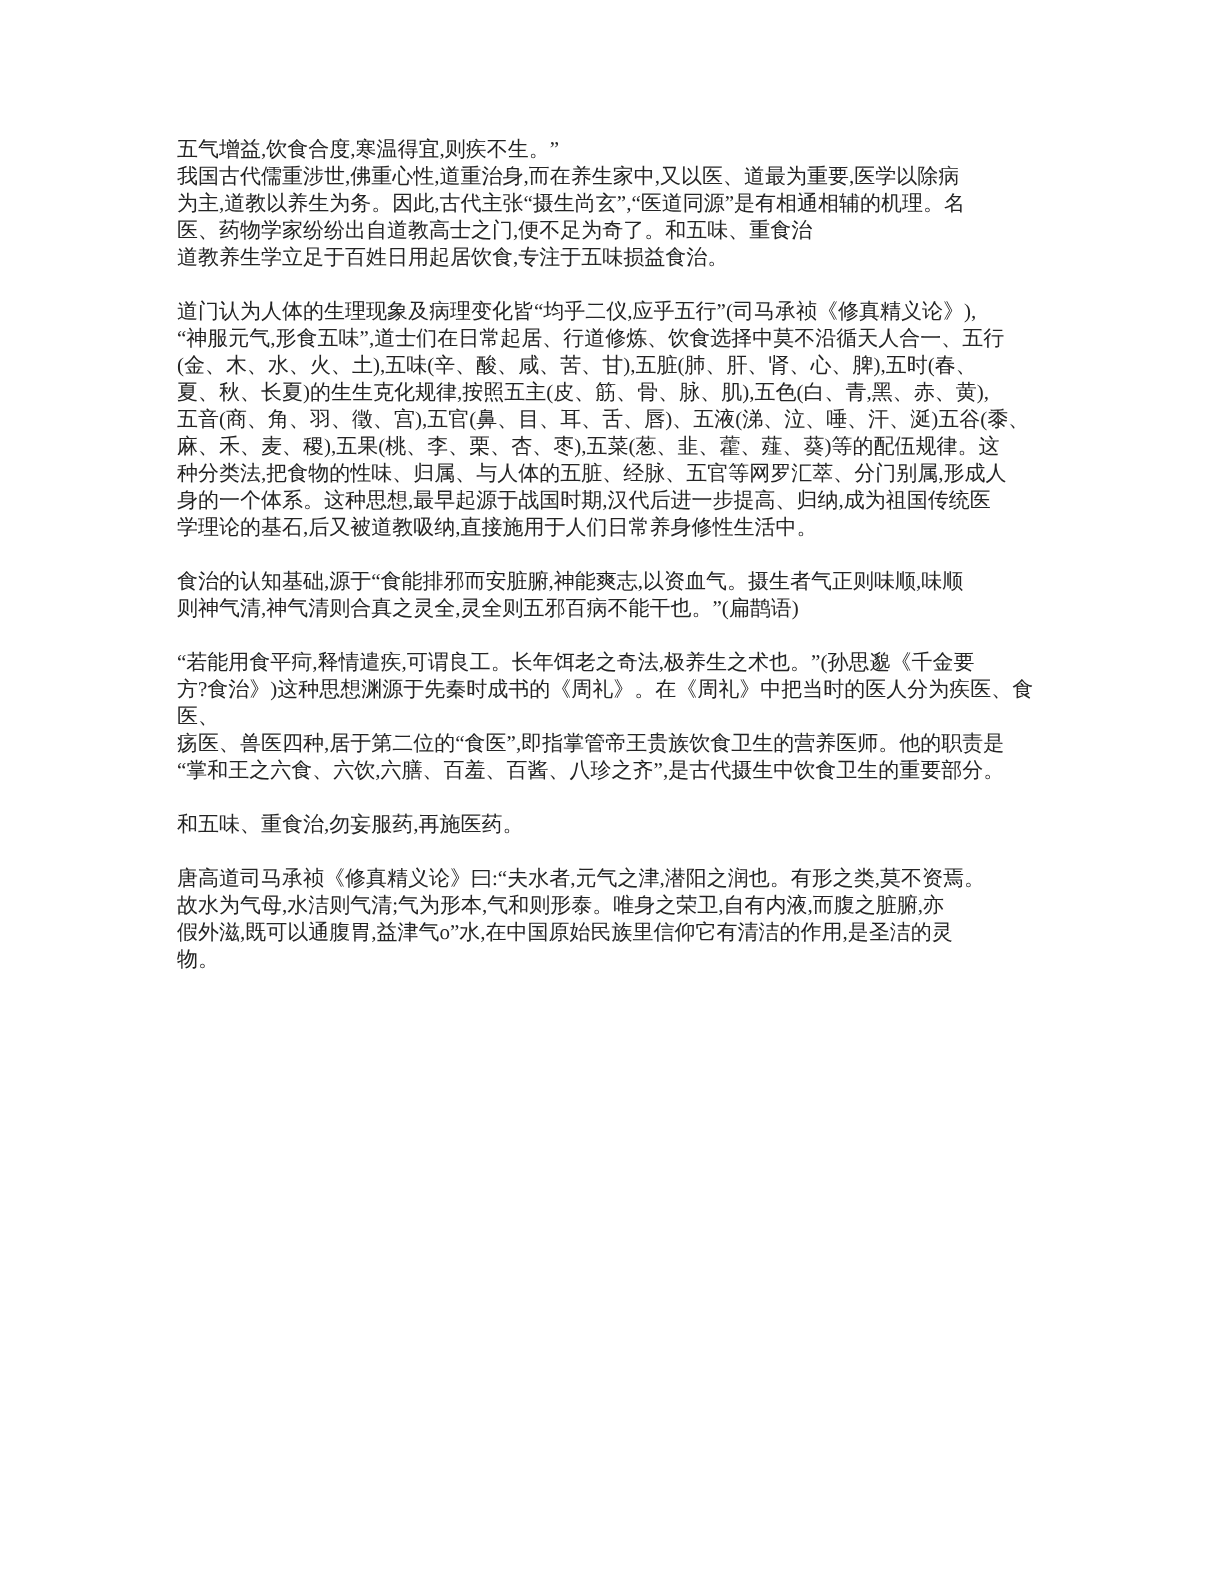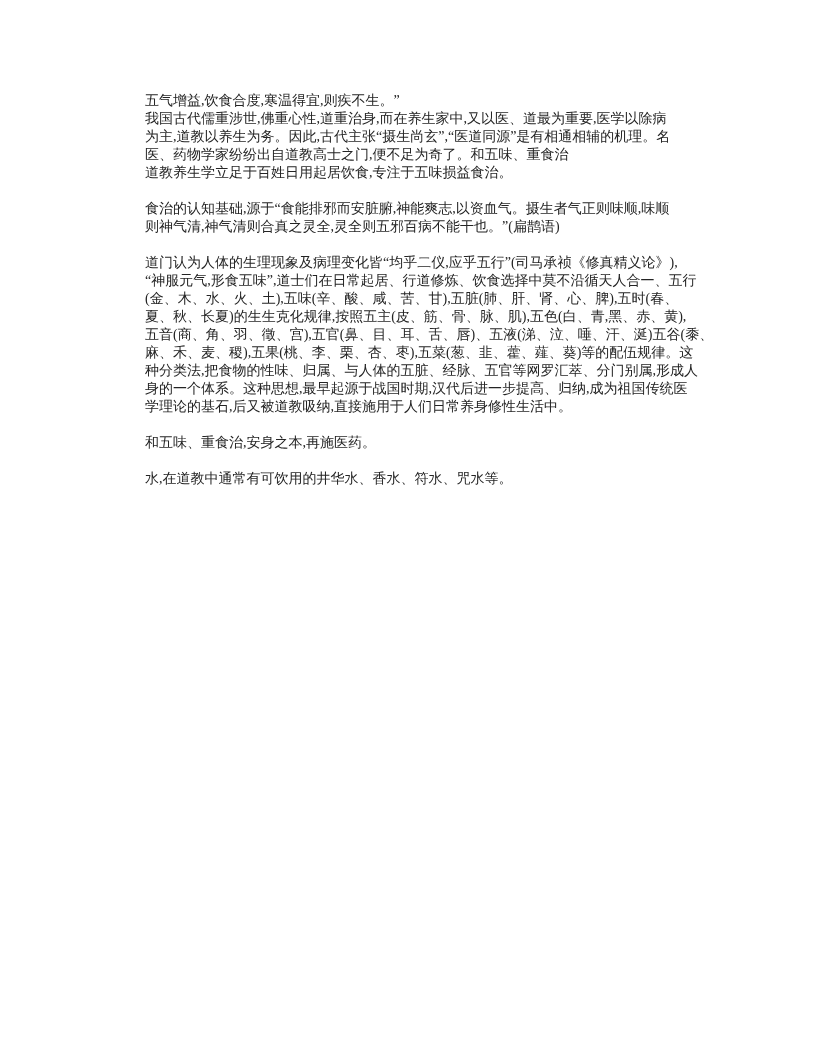--- a/index.html
+++ b/index.html
@@ -16,45 +16,51 @@
   }
   .text-body {
     position: absolute;
     left: 118px;
     top: 92px;
     width: 594px;
     font-family: "Liberation Serif", "DejaVu Serif", serif;
     font-size: 14px;
     line-height: 18px;
     color: #242424;
-    margin-left: 27px;
   }
   .para {
     margin: 0 0 18px 0;
     white-space: pre-wrap;
     word-break: break-all;
   }
 </style>
 </head>
 <body>
 
 <div class="page">
   <div class="text-body">
       <p class="para">五气增益,饮食合度,寒温得宜,则疾不生。”
 我国古代儒重涉世,佛重心性,道重治身,而在养生家中,又以医、道最为重要,医学以除病
 为主,道教以养生为务。因此,古代主张“摄生尚玄”,“医道同源”是有相通相辅的机理。名
 医、药物学家纷纷出自道教高士之门,便不足为奇了。和五味、重食治
 道教养生学立足于百姓日用起居饮食,专注于五味损益食治。</p>
-      <p class="para">食治的认知基础,源于“食能排邪而安脏腑,神能爽志,以资血气。摄生者气正则味顺,味顺
-则神气清,神气清则合真之灵全,灵全则五邪百病不能干也。”(扁鹊语)</p>
       <p class="para">道门认为人体的生理现象及病理变化皆“均乎二仪,应乎五行”(司马承祯《修真精义论》),
 “神服元气,形食五味”,道士们在日常起居、行道修炼、饮食选择中莫不沿循天人合一、五行
 (金、木、水、火、土),五味(辛、酸、咸、苦、甘),五脏(肺、肝、肾、心、脾),五时(春、
 夏、秋、长夏)的生生克化规律,按照五主(皮、筋、骨、脉、肌),五色(白、青,黑、赤、黄),
 五音(商、角、羽、徵、宫),五官(鼻、目、耳、舌、唇)、五液(涕、泣、唾、汗、涎)五谷(黍、
 麻、禾、麦、稷),五果(桃、李、栗、杏、枣),五菜(葱、韭、藿、薤、葵)等的配伍规律。这
 种分类法,把食物的性味、归属、与人体的五脏、经脉、五官等网罗汇萃、分门别属,形成人
 身的一个体系。这种思想,最早起源于战国时期,汉代后进一步提高、归纳,成为祖国传统医
 学理论的基石,后又被道教吸纳,直接施用于人们日常养身修性生活中。</p>
-      <p class="para">和五味、重食治,安身之本,再施医药。</p>
-      <p class="para">水,在道教中通常有可饮用的井华水、香水、符水、咒水等。</p>
+      <p class="para">食治的认知基础,源于“食能排邪而安脏腑,神能爽志,以资血气。摄生者气正则味顺,味顺
+则神气清,神气清则合真之灵全,灵全则五邪百病不能干也。”(扁鹊语)</p>
+      <p class="para">“若能用食平疴,释情遣疾,可谓良工。长年饵老之奇法,极养生之术也。”(孙思邈《千金要
+方?食治》)这种思想渊源于先秦时成书的《周礼》。在《周礼》中把当时的医人分为疾医、食医、
+疡医、兽医四种,居于第二位的“食医”,即指掌管帝王贵族饮食卫生的营养医师。他的职责是
+“掌和王之六食、六饮,六膳、百羞、百酱、八珍之齐”,是古代摄生中饮食卫生的重要部分。</p>
+      <p class="para">和五味、重食治,勿妄服药,再施医药。</p>
+      <p class="para">唐高道司马承祯《修真精义论》曰:“夫水者,元气之津,潜阳之润也。有形之类,莫不资焉。
+故水为气母,水洁则气清;气为形本,气和则形泰。唯身之荣卫,自有内液,而腹之脏腑,亦
+假外滋,既可以通腹胃,益津气o”水,在中国原始民族里信仰它有清洁的作用,是圣洁的灵
+物。</p>
     </div>
 </div>
 
 </body></html>

